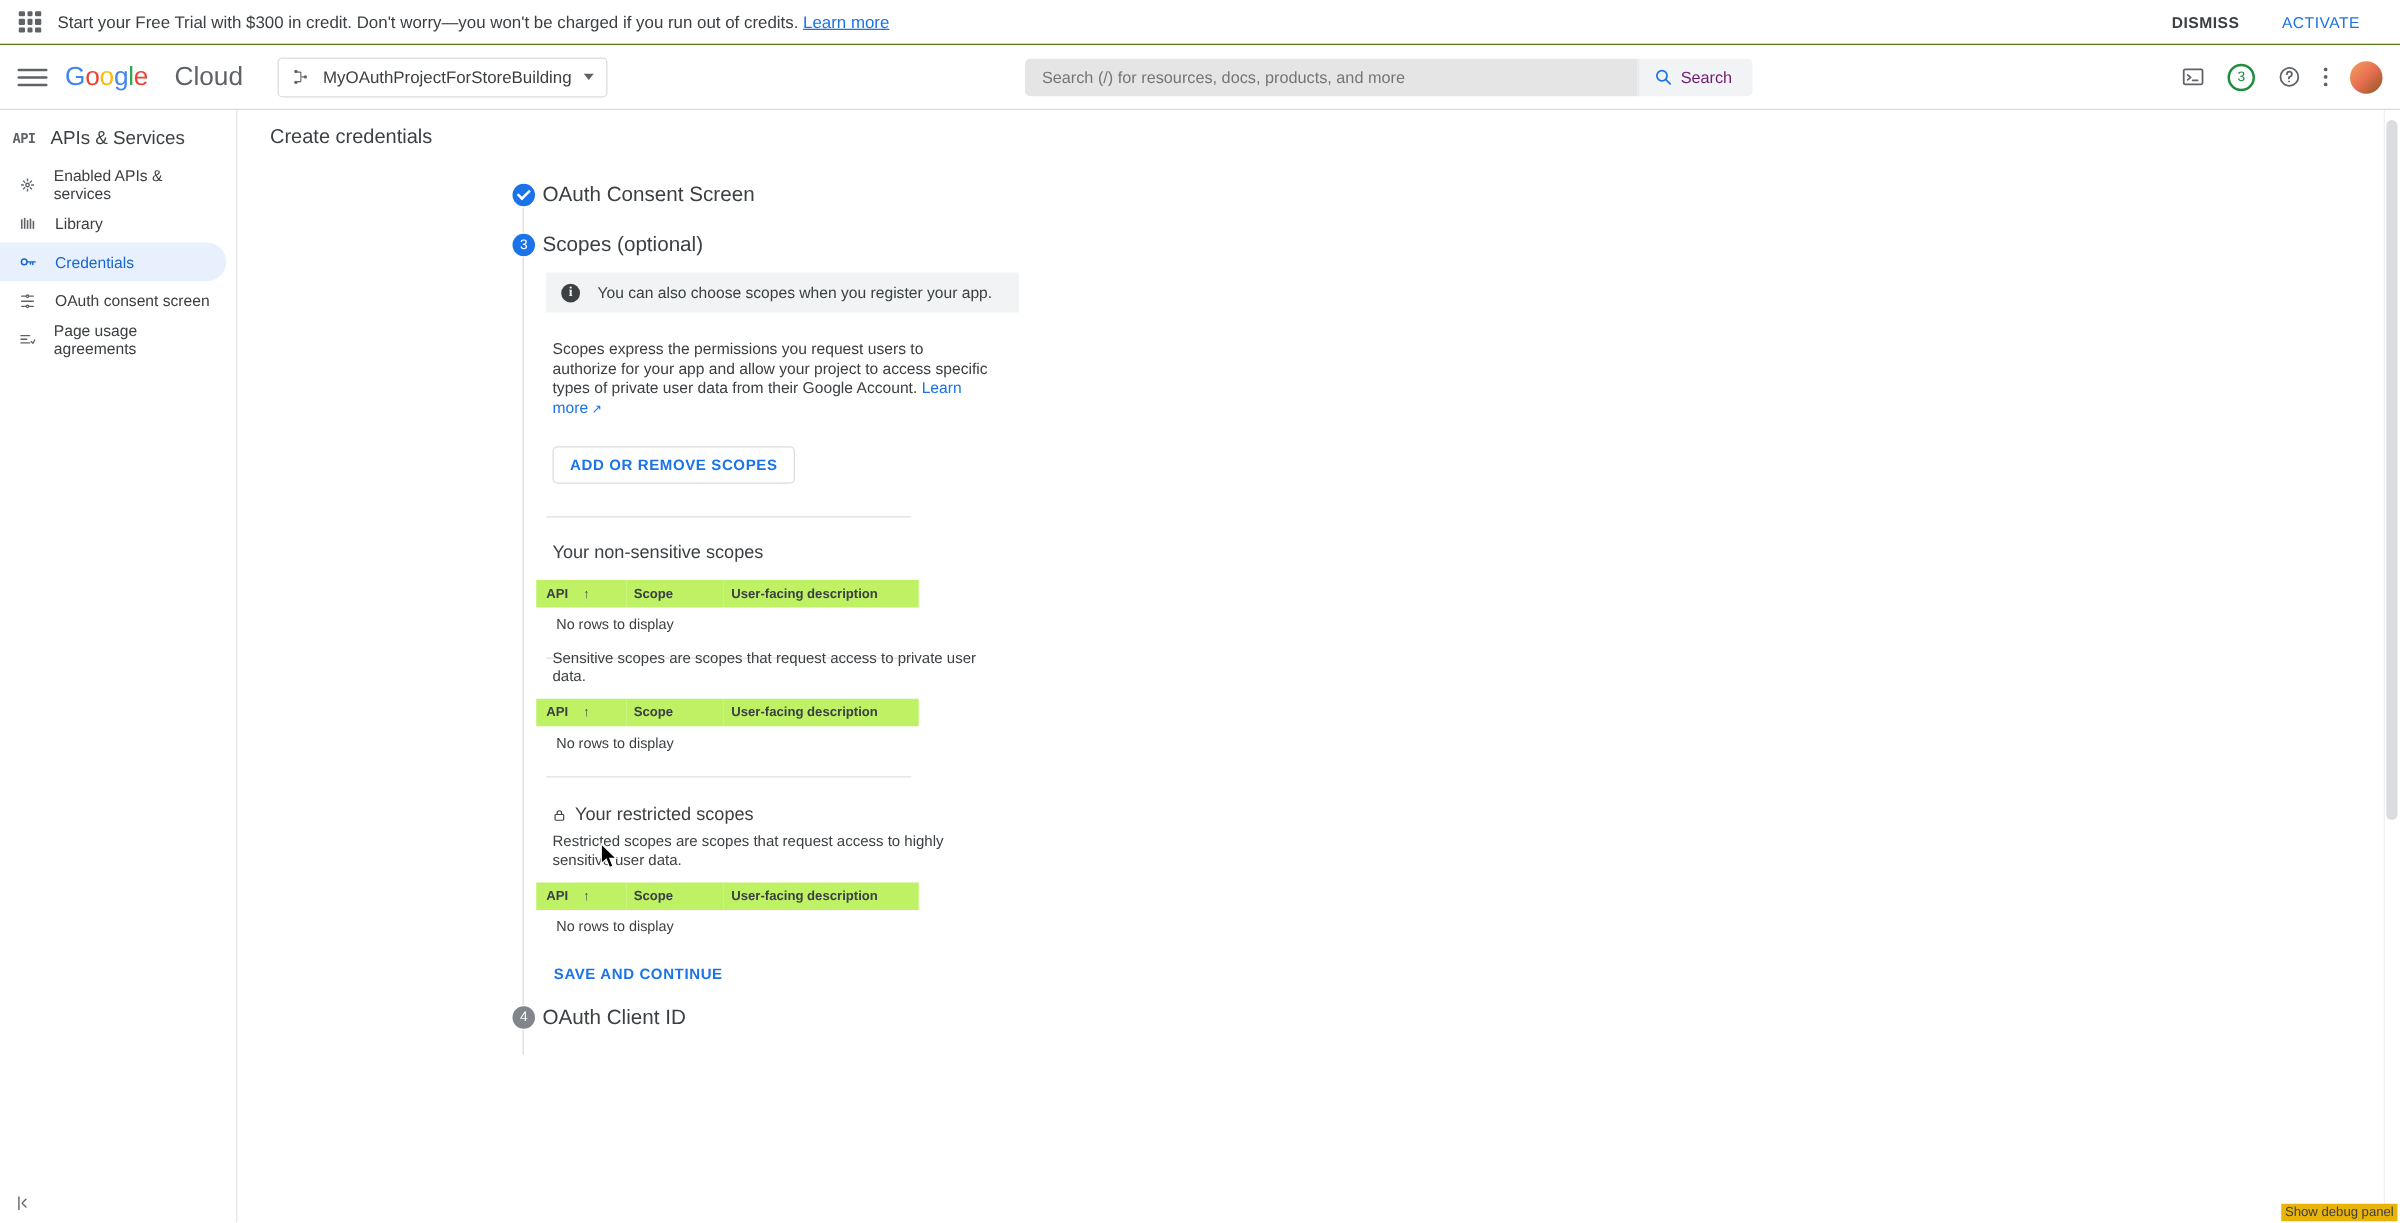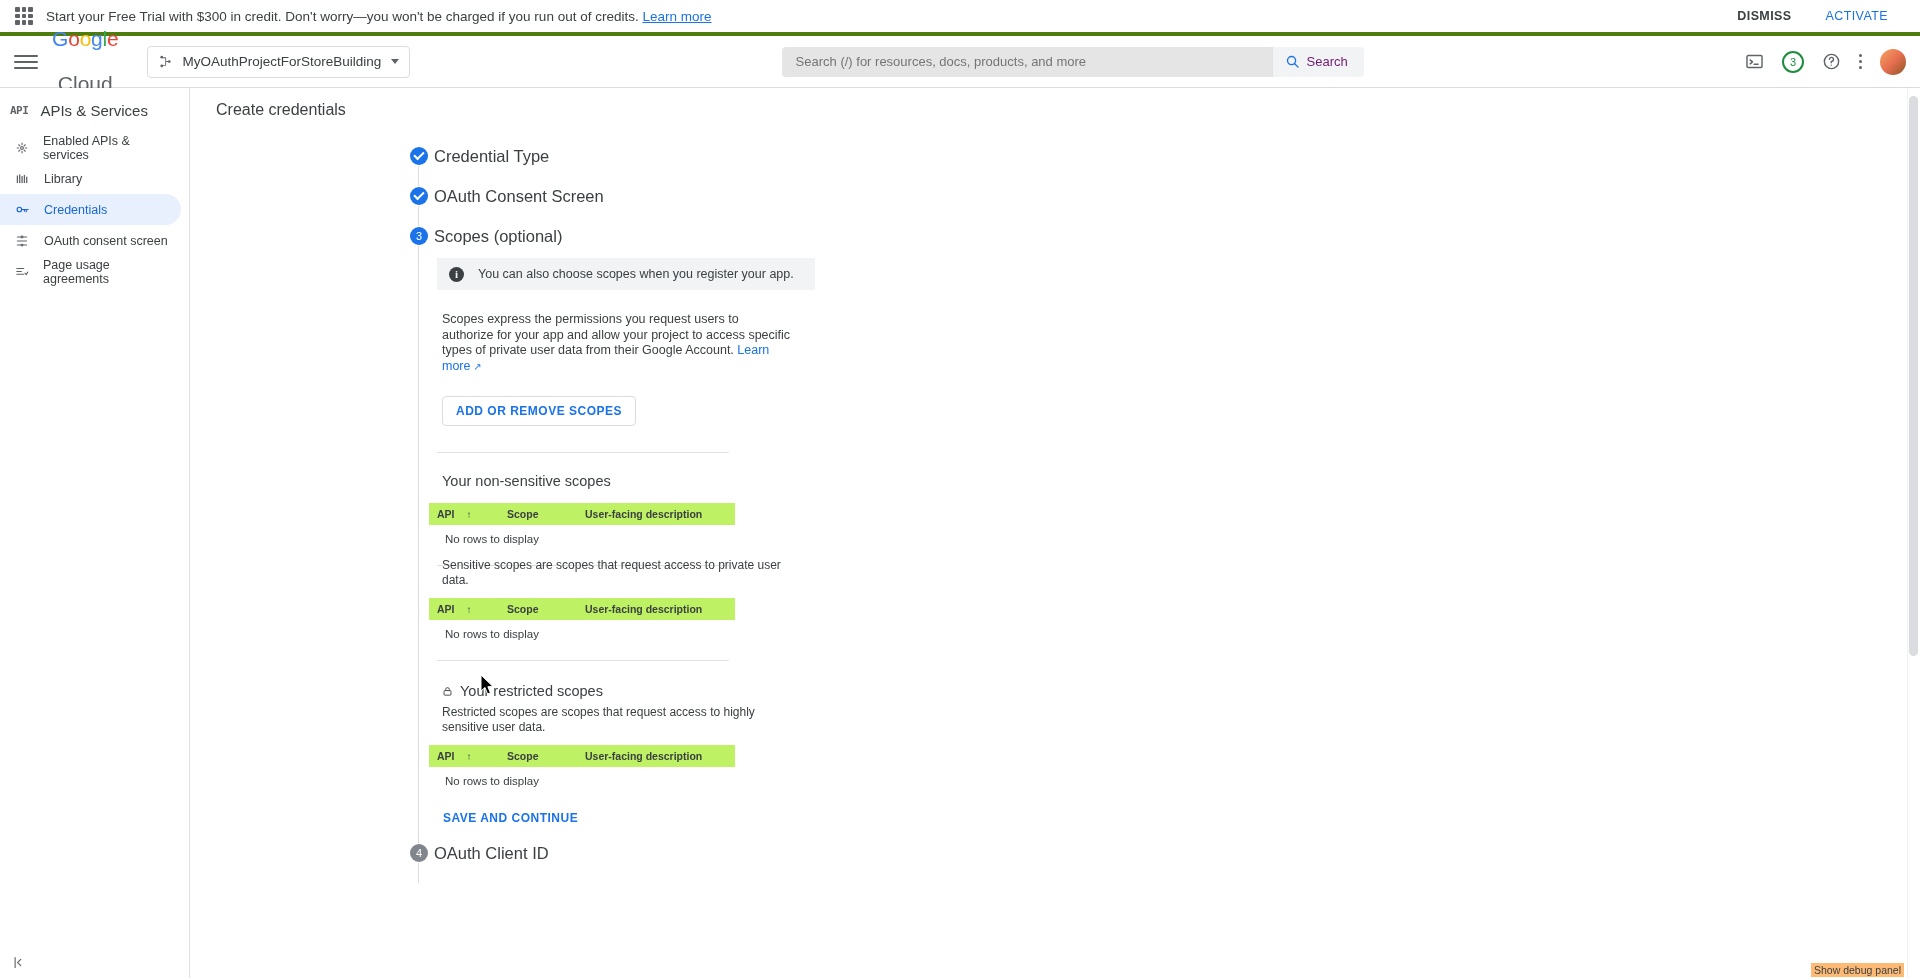--- a/index.html
+++ b/index.html
@@ -9,21 +9,21 @@
     background: #fff;
     font-family: "Liberation Sans", sans-serif;
     overflow: hidden;
   }
   body { font-size: 13px; color: #202124; }
 
   
   .trial-banner {
     height: 36px;
     background: #fff;
-    border-bottom: 4px solid #4d7c0f;
+    border-bottom: 1px solid #4d7c0f;
     display: flex;
     align-items: center;
     padding: 0 14px;
     gap: 12px;
   }
   .trial-left { display: flex; align-items: center; gap: 12px; flex: 1; }
   .grid-icon {
     width: 20px; height: 20px;
     display: grid;
     grid-template-columns: repeat(3, 1fr);
@@ -49,21 +49,21 @@
     height: 52px;
     background: #fff;
     border-bottom: 1px solid #dadce0;
     display: flex;
     align-items: center;
     padding: 0 14px;
     gap: 14px;
   }
   .hamburger { width: 24px; height: 24px; display:flex; flex-direction: column; justify-content: center; gap: 4px; cursor: pointer;}
   .hamburger i { display:block; height: 2px; background: #5f6368; border-radius: 2px;}
-  .gc-logo { display: flex; align-items: center; gap: 21px; font-size: 21px; flex-direction: column; }
+  .gc-logo { display: flex; align-items: flex-start; gap: 21px; font-size: 21px; }
   .gc-logo .g { font-weight: 400; letter-spacing: -.2px; }
   .gc-logo .g span:nth-child(1){color:#4285f4}
   .gc-logo .g span:nth-child(2){color:#ea4335}
   .gc-logo .g span:nth-child(3){color:#fbbc05}
   .gc-logo .g span:nth-child(4){color:#4285f4}
   .gc-logo .g span:nth-child(5){color:#34a853}
   .gc-logo .g span:nth-child(6){color:#ea4335}
   .gc-logo .cloud { color: #5f6368; font-size: 21px; }
 
   .project-picker {
@@ -266,23 +266,23 @@
     position: absolute; right: 0; top: 0; width: 13px; height: 100%;
     background: #fff; border-left: 1px solid #f1f1f1;
   }
   .scrollbar-thumb {
     position: absolute; right: 2px; top: 8px; width: 9px; height: 560px;
     background: #dadce0; border-radius: 5px;
   }
 
   
   .debug-panel {
-    position: absolute; right: 16px; bottom: 1px;
+    position: absolute; right: 2px; bottom: 1px;
     font-size: 10.5px; color: #3c4043;
-    background: #fdba74;
+    background: #eab308;
     padding: 1px 3px;
   }
   .svg-ic { display:block; }
 </style>
 </head>
 <body>
 
 <div class="trial-banner">
   <div class="trial-left">
     <div class="grid-icon">
@@ -443,27 +443,20 @@
           <path d="M14 7l-5 5 5 5M5 4v16" stroke-linecap="round" stroke-linejoin="round"></path>
         </svg>
     </div>
   </div>
 
   <div class="main">
     <div class="main-header">Create credentials</div>
 
     <div class="content">
 
-      <div class="step">
-        <div class="step-head">
-          <span class="step-circle done"></span>
-          <span class="step-title">Credential Type</span>
-        </div>
-        <div class="connector"></div>
-      </div>
 
       <div class="step">
         <div class="step-head">
           <span class="step-circle done"></span>
           <span class="step-title">OAuth Consent Screen</span>
         </div>
         <div class="connector"></div>
       </div>
 
       <div class="step">

